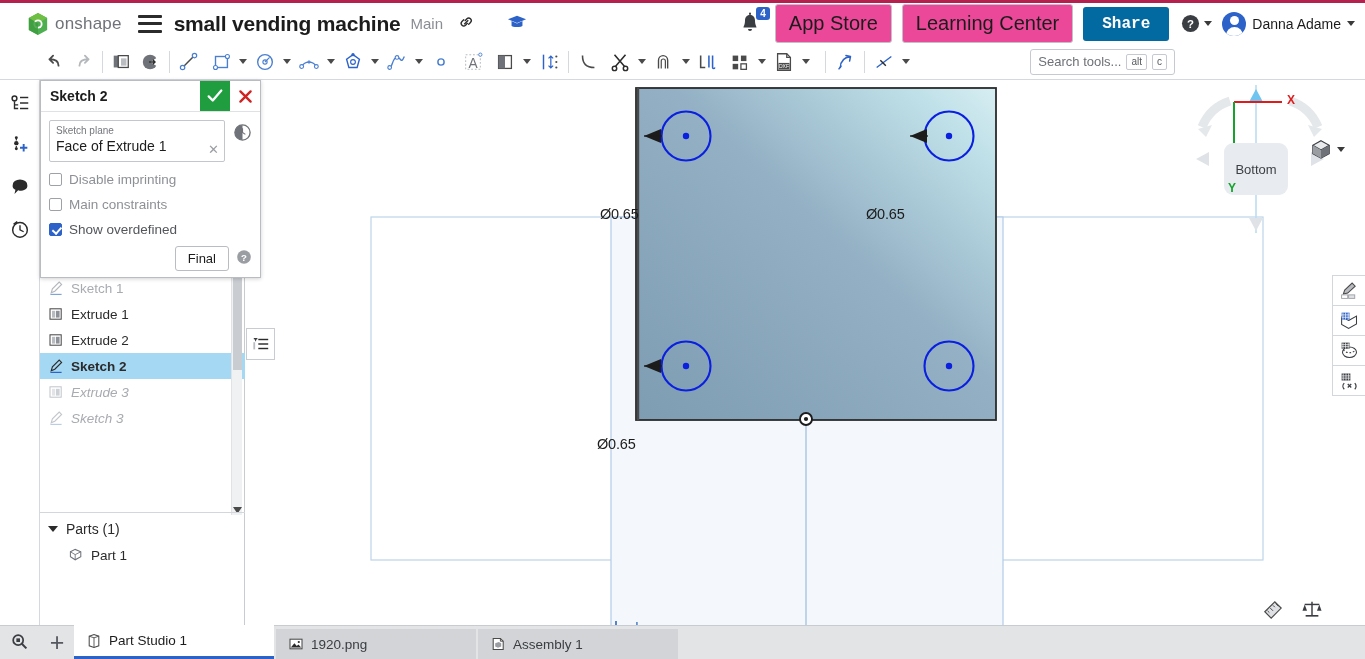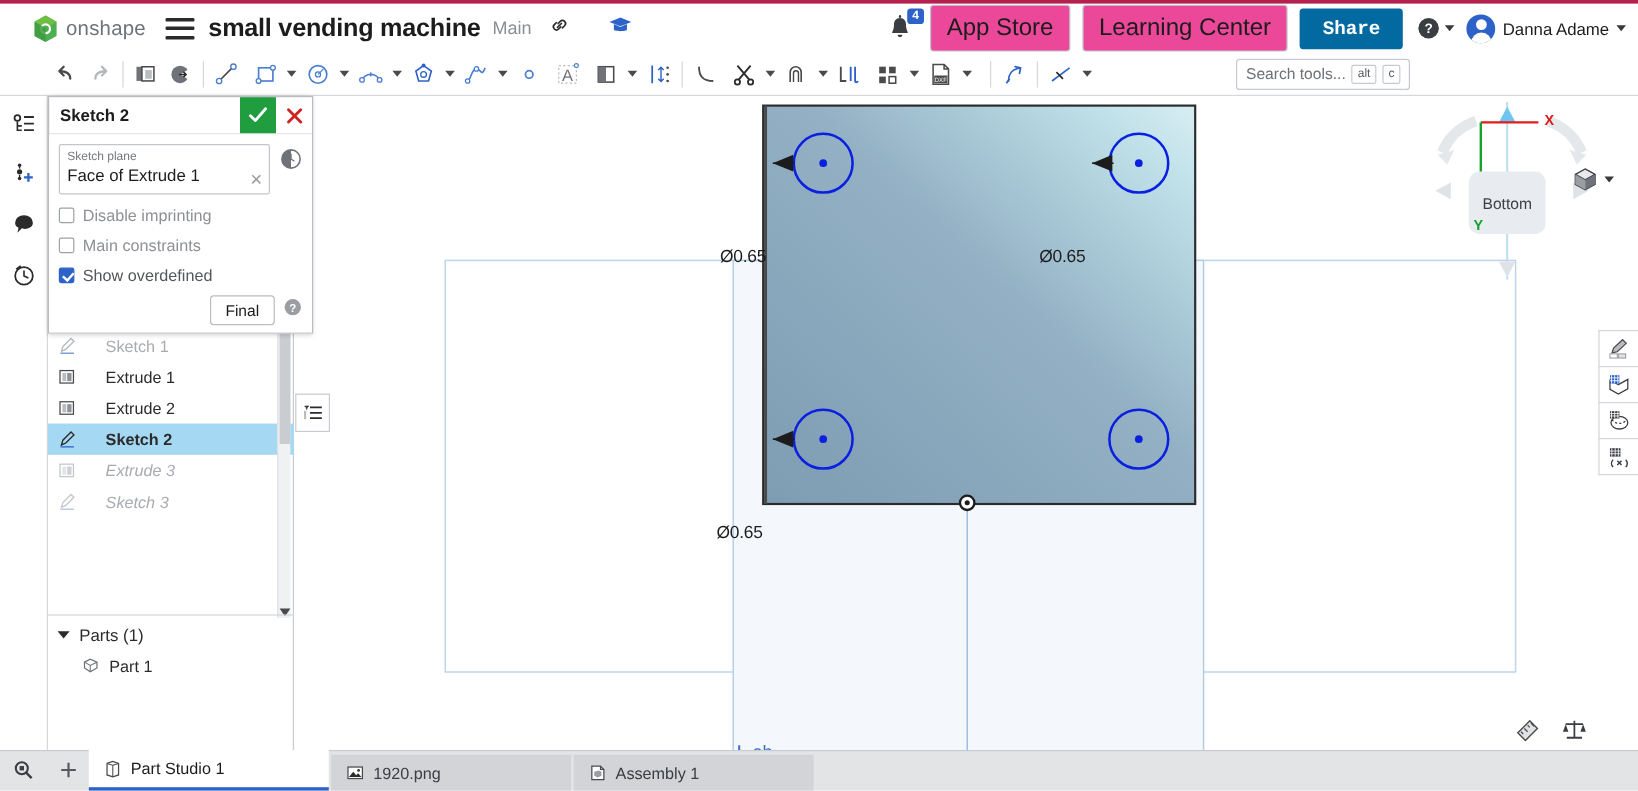--- a/index.html
+++ b/index.html
@@ -94,21 +94,21 @@
   }
   .rail-ic { cursor: pointer; width: 26px; height: 26px; display: flex; align-items: center; justify-content: center; }
 
   
   .featpanel {
     position: absolute; top: 80px; left: 40px; width: 205px; height: 545px;
     background: #fff; border-right: 1px solid #c8cbd0;
   }
   .ftree-scroll { position: absolute; top: 195px; left: 0; width: 205px; height: 240px; }
   .frow {
-    height: 26px; display: flex; align-items: center; padding-left: 8px; gap: 24px;
+    height: 26px; display: flex; align-items: center; padding-left: 8px; gap: 7px;
     font-size: 13.5px; color: #2b2b2b; cursor: pointer;
   }
   .frow.sel { background: #a5d8f3; font-weight: bold; }
   .frow.ghost { color: #a8abb0; font-style: italic; }
   .frow.ghost2 { color: #a8abb0; }
   .f-ico { width: 16px; height: 16px; flex: 0 0 16px; }
   .scrollrail {
     position: absolute; right: 2px; top: 190px; width: 11px; height: 245px;
     background: #f0f1f3; border-left: 1px solid #e0e2e5;
   }

